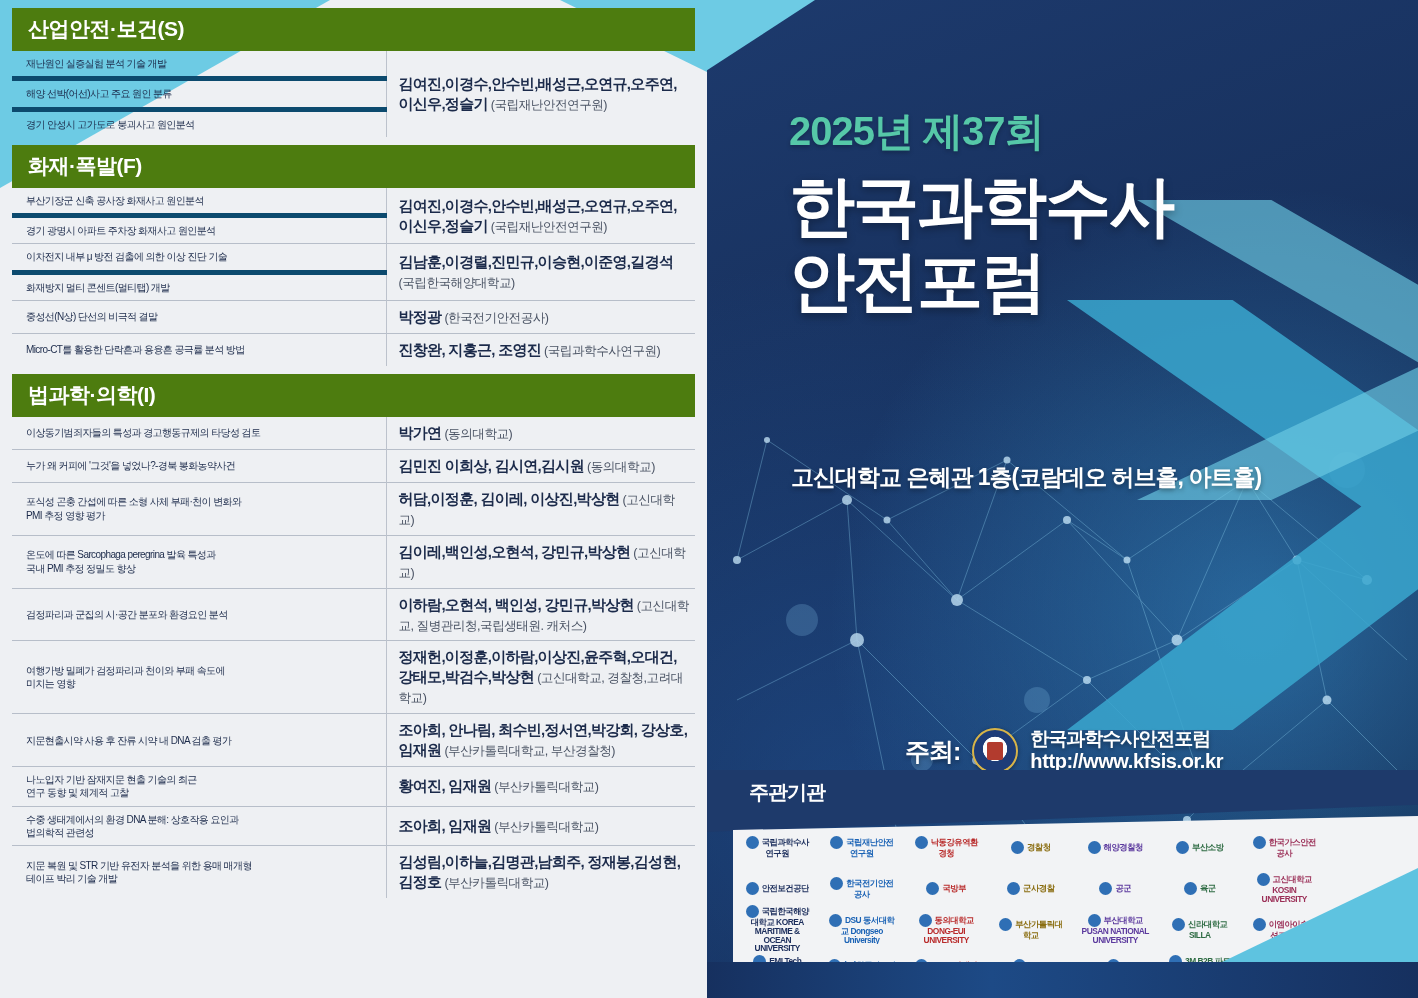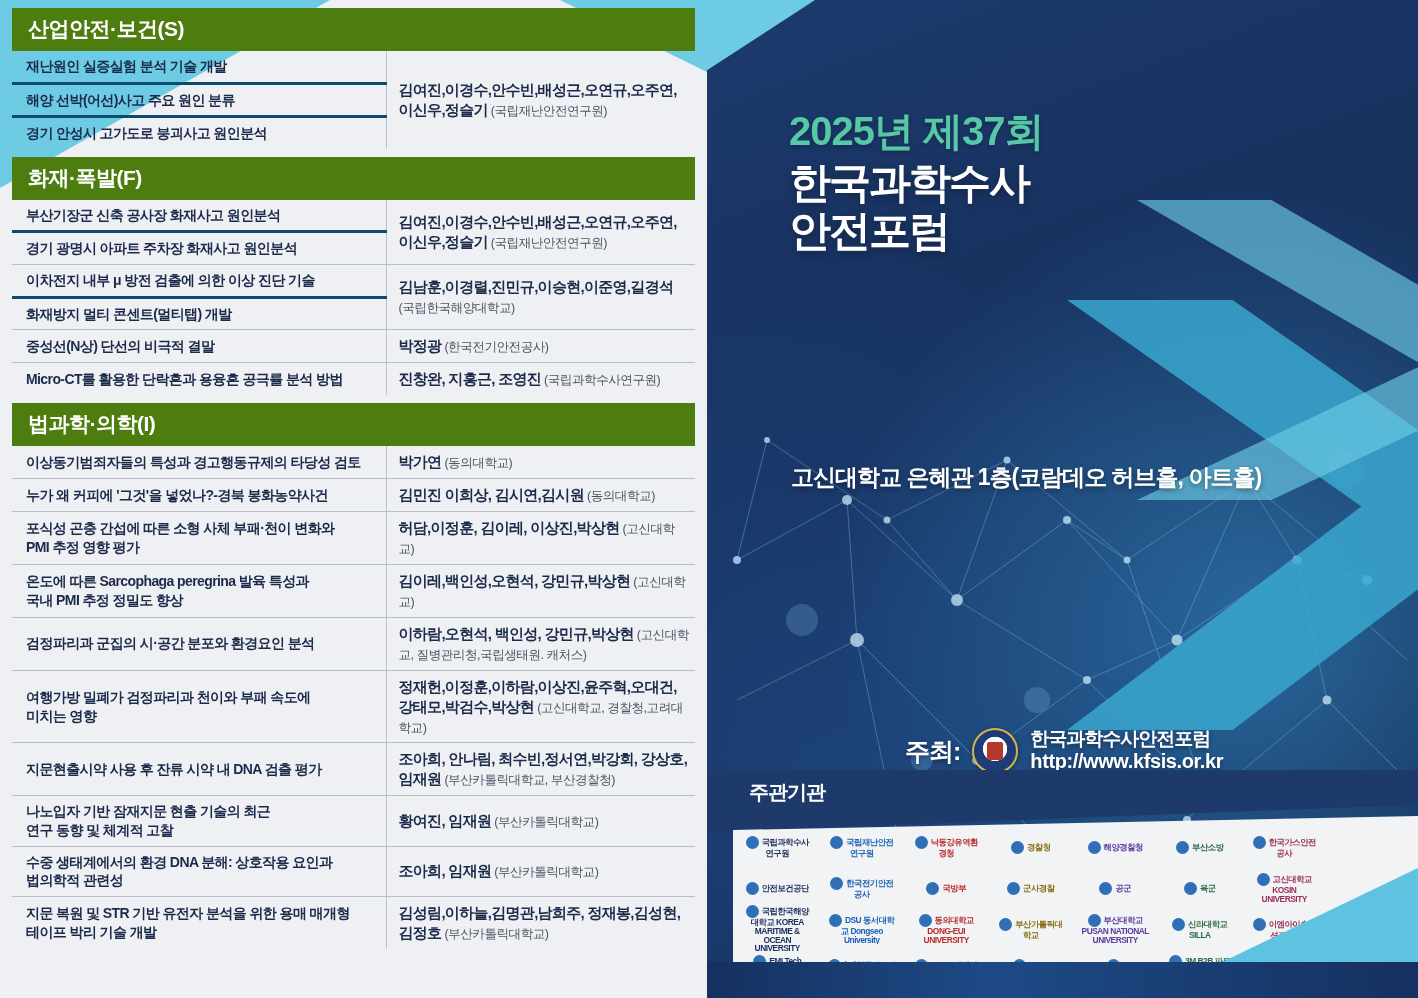--- a/index.html
+++ b/index.html
@@ -47,33 +47,33 @@
     font-size:21px; font-weight:bold;
     padding:7px 0 8px 16px;
     letter-spacing:-0.5px;
     margin-bottom:0;
   }
   .sec-table { width:100%; border-collapse:collapse; table-layout:fixed; }
   .sec-table td { vertical-align:middle; }
   .col-title { width:374px; }
   .col-auth  { width:309px; }
   .r-title {
-    font-size:14px; font-weight:bold; color:#1b2a4a;
+    font-size:10px; font-weight:normal; color:#1b2a4a;
     padding:6px 12px 6px 14px; line-height:1.33;
     letter-spacing:-0.6px;
     border-right:1px solid #bcc2cc;
   }
   .r-auth {
     font-size:15px; font-weight:bold; color:#1b2a4a;
     padding:6px 6px 6px 12px; line-height:1.33;
     letter-spacing:-0.7px;
   }
   .r-auth .aff { font-weight:normal; font-size:12.6px; color:#4a5364; letter-spacing:-0.5px;}
   .grp-sep td { border-top:1px solid #b7bec9; }
-  .sub-sep  td.r-title { border-top:3px solid #0c4a6e; }
+  .sub-sep  td.r-title { border-top:5px solid #0c4a6e; }
   .sec-spacer { height:8px; }
 
   
   #right-panel {
     position:absolute; left:707px; top:0; width:711px; height:998px;
     background:#1b3665;
     overflow:hidden;
   }
   .bg-grad {
     position:absolute; inset:0;
@@ -98,22 +98,22 @@
     background:#6dcbe4;
     clip-path: polygon(0 0, 100% 0, 0 100%);
   }
 
   .title-block { position:absolute; left:82px; top:104px; z-index:6; }
   #edition {
     color:#56c8a8; font-size:40px; font-weight:bold; letter-spacing:-1px;
     text-shadow:0 2px 4px rgba(0,0,0,.25);
   }
   #main-title {
-    color:#ffffff; font-size:42px; font-weight:bold; line-height:1.14;
-    letter-spacing:-2px; 
+    color:#ffffff; font-size:66px; font-weight:bold; line-height:1.14;
+    letter-spacing:-2px; margin-top:10px;
     text-shadow:0 3px 8px rgba(0,0,0,.35);
   }
   #main-title .l2 { display:block; }
 
   .meta-block { position:absolute; left:84px; top:462px; z-index:6; color:#fff; }
   .meta-line { font-size:23px; font-weight:bold; letter-spacing:-1px; line-height:1.35;
                text-shadow:0 2px 5px rgba(0,0,0,.4); }
 
   .host-row { position:absolute; left:198px; top:728px; z-index:7; display:flex; align-items:center; gap:12px; }
   .host-label { color:#fff; font-size:25px; font-weight:bold; letter-spacing:-1px;

